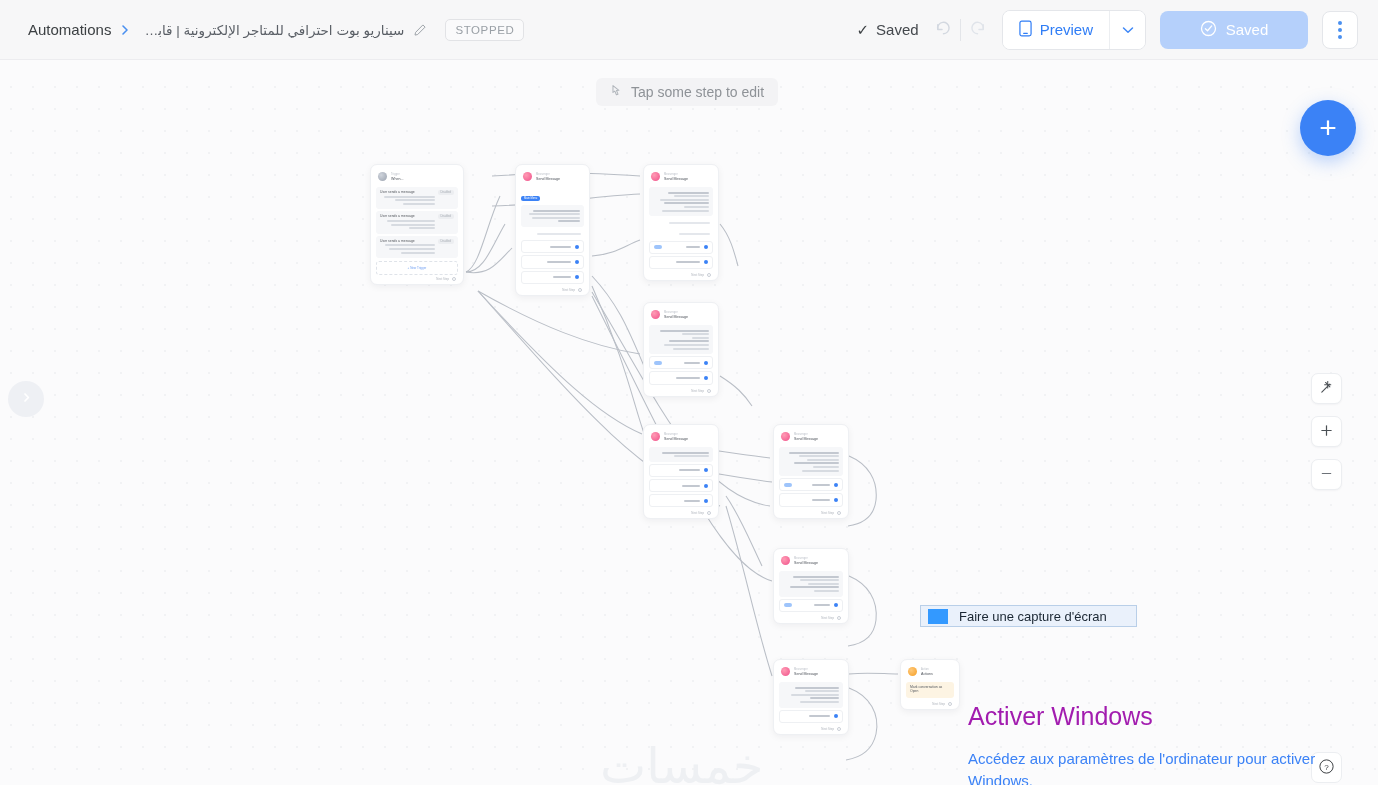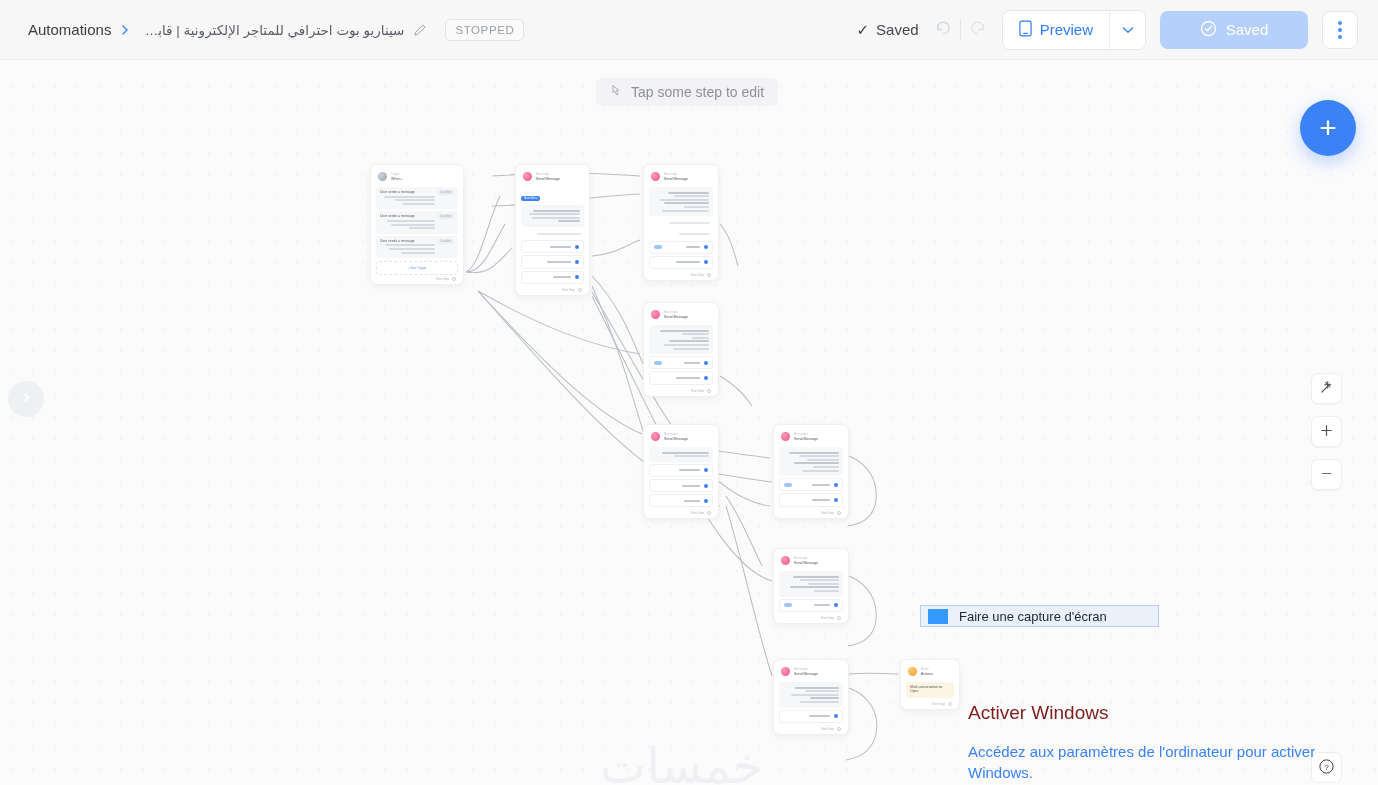--- a/index.html
+++ b/index.html
@@ -228,30 +228,30 @@
 
   
   .node.action .blk { background: #fdf4e3; }
 
   
   #edges { position: absolute; inset: 0; z-index: 4; pointer-events: none; }
 
   
   .snip-bar {
     position: absolute; left: 920px; top: 529px;
-    width: 239px; height: 22px;
+    width: 217px; height: 22px;
     background: #eaf1fb; border: 1px solid #b9cfe8;
     display: flex; align-items: center; z-index: 30;
   }
   .snip-sel { width: 20px; height: 15px; background: #3399ff; margin-left: 7px; flex: 0 0 auto; }
   .snip-label { font-size: 13px; color: #1b2733; margin-left: 11px; }
 
   
   .wm { position: absolute; left: 968px; top: 625px; z-index: 20; user-select: none; }
-  .wm-title { font-size: 19px; color: #7f1d1d; font-weight: 400; line-height: 1.25; }
+  .wm-title { font-size: 25px; color: #a21caf; font-weight: 400; line-height: 1.25; }
   .wm-sub { font-size: 15px; color: #3b82f6; line-height: 1.42; max-width: 352px; margin-top: 16px; }
 
   
   .khamsat {
     position: absolute; left: 600px; top: 662px;
     font-size: 49px; color: #eef0f3; letter-spacing: 2px;
     direction: rtl; z-index: 6; user-select: none;
   }
 </style>
 </head>

